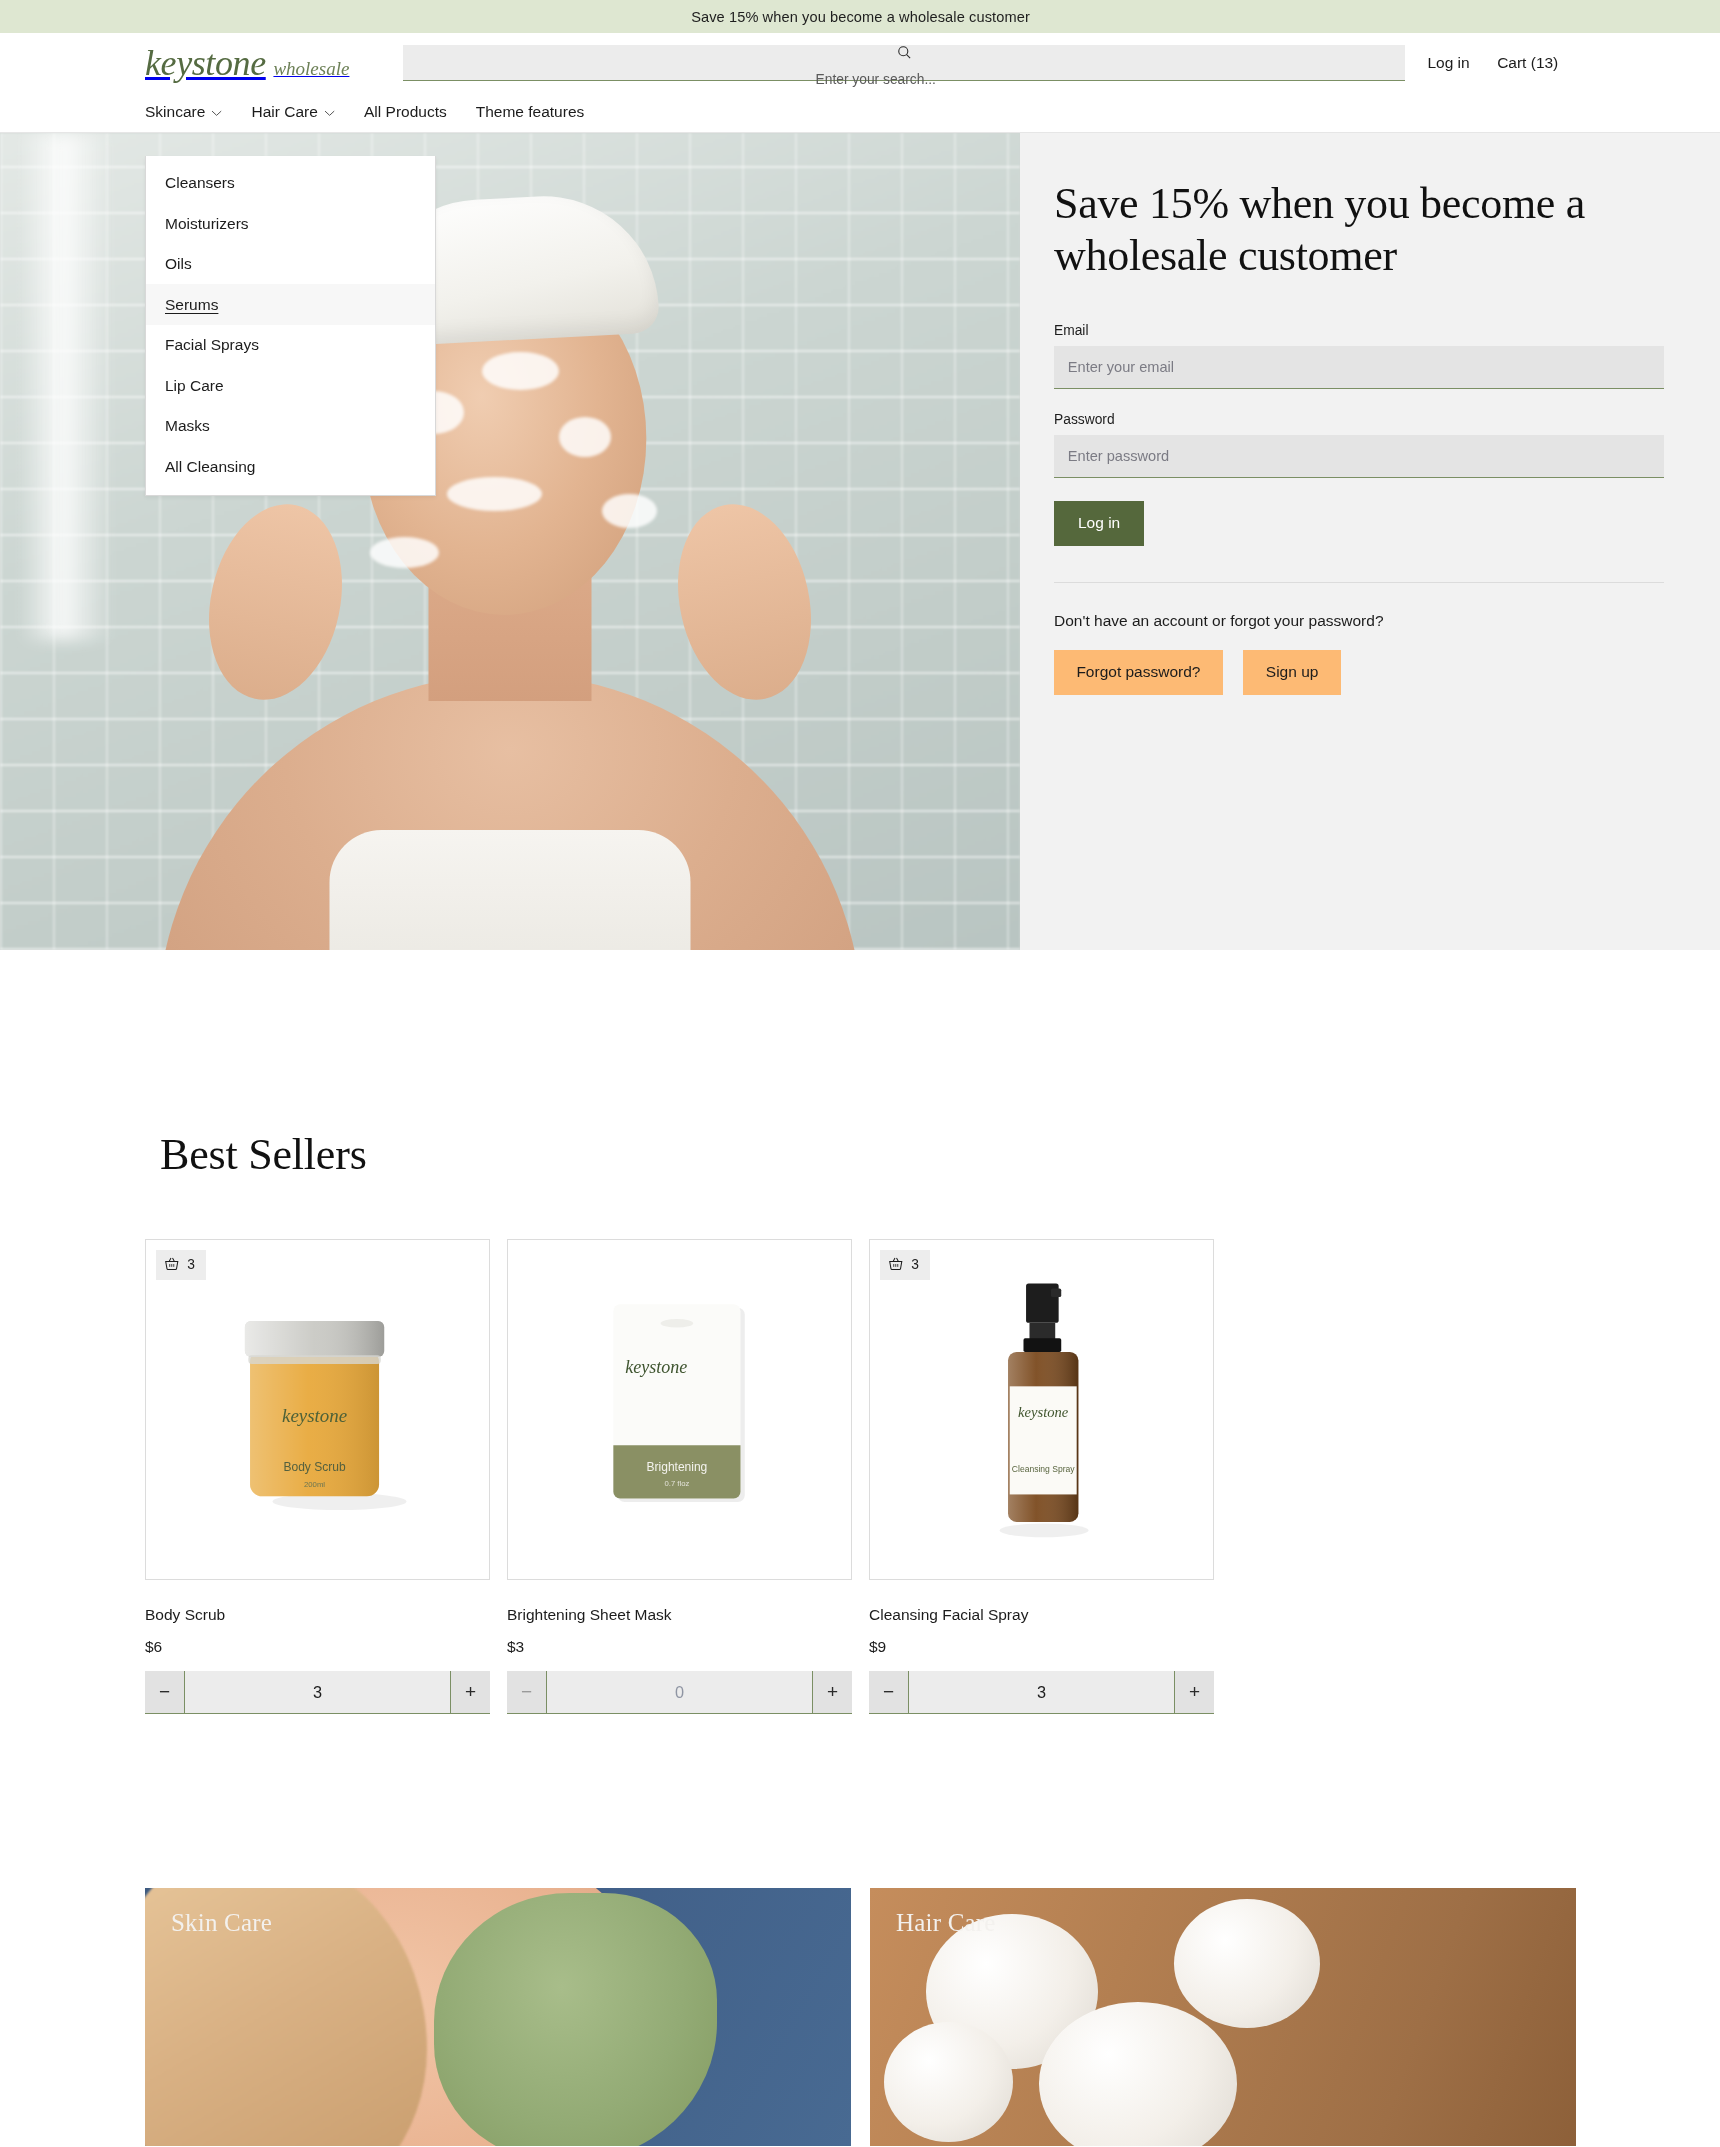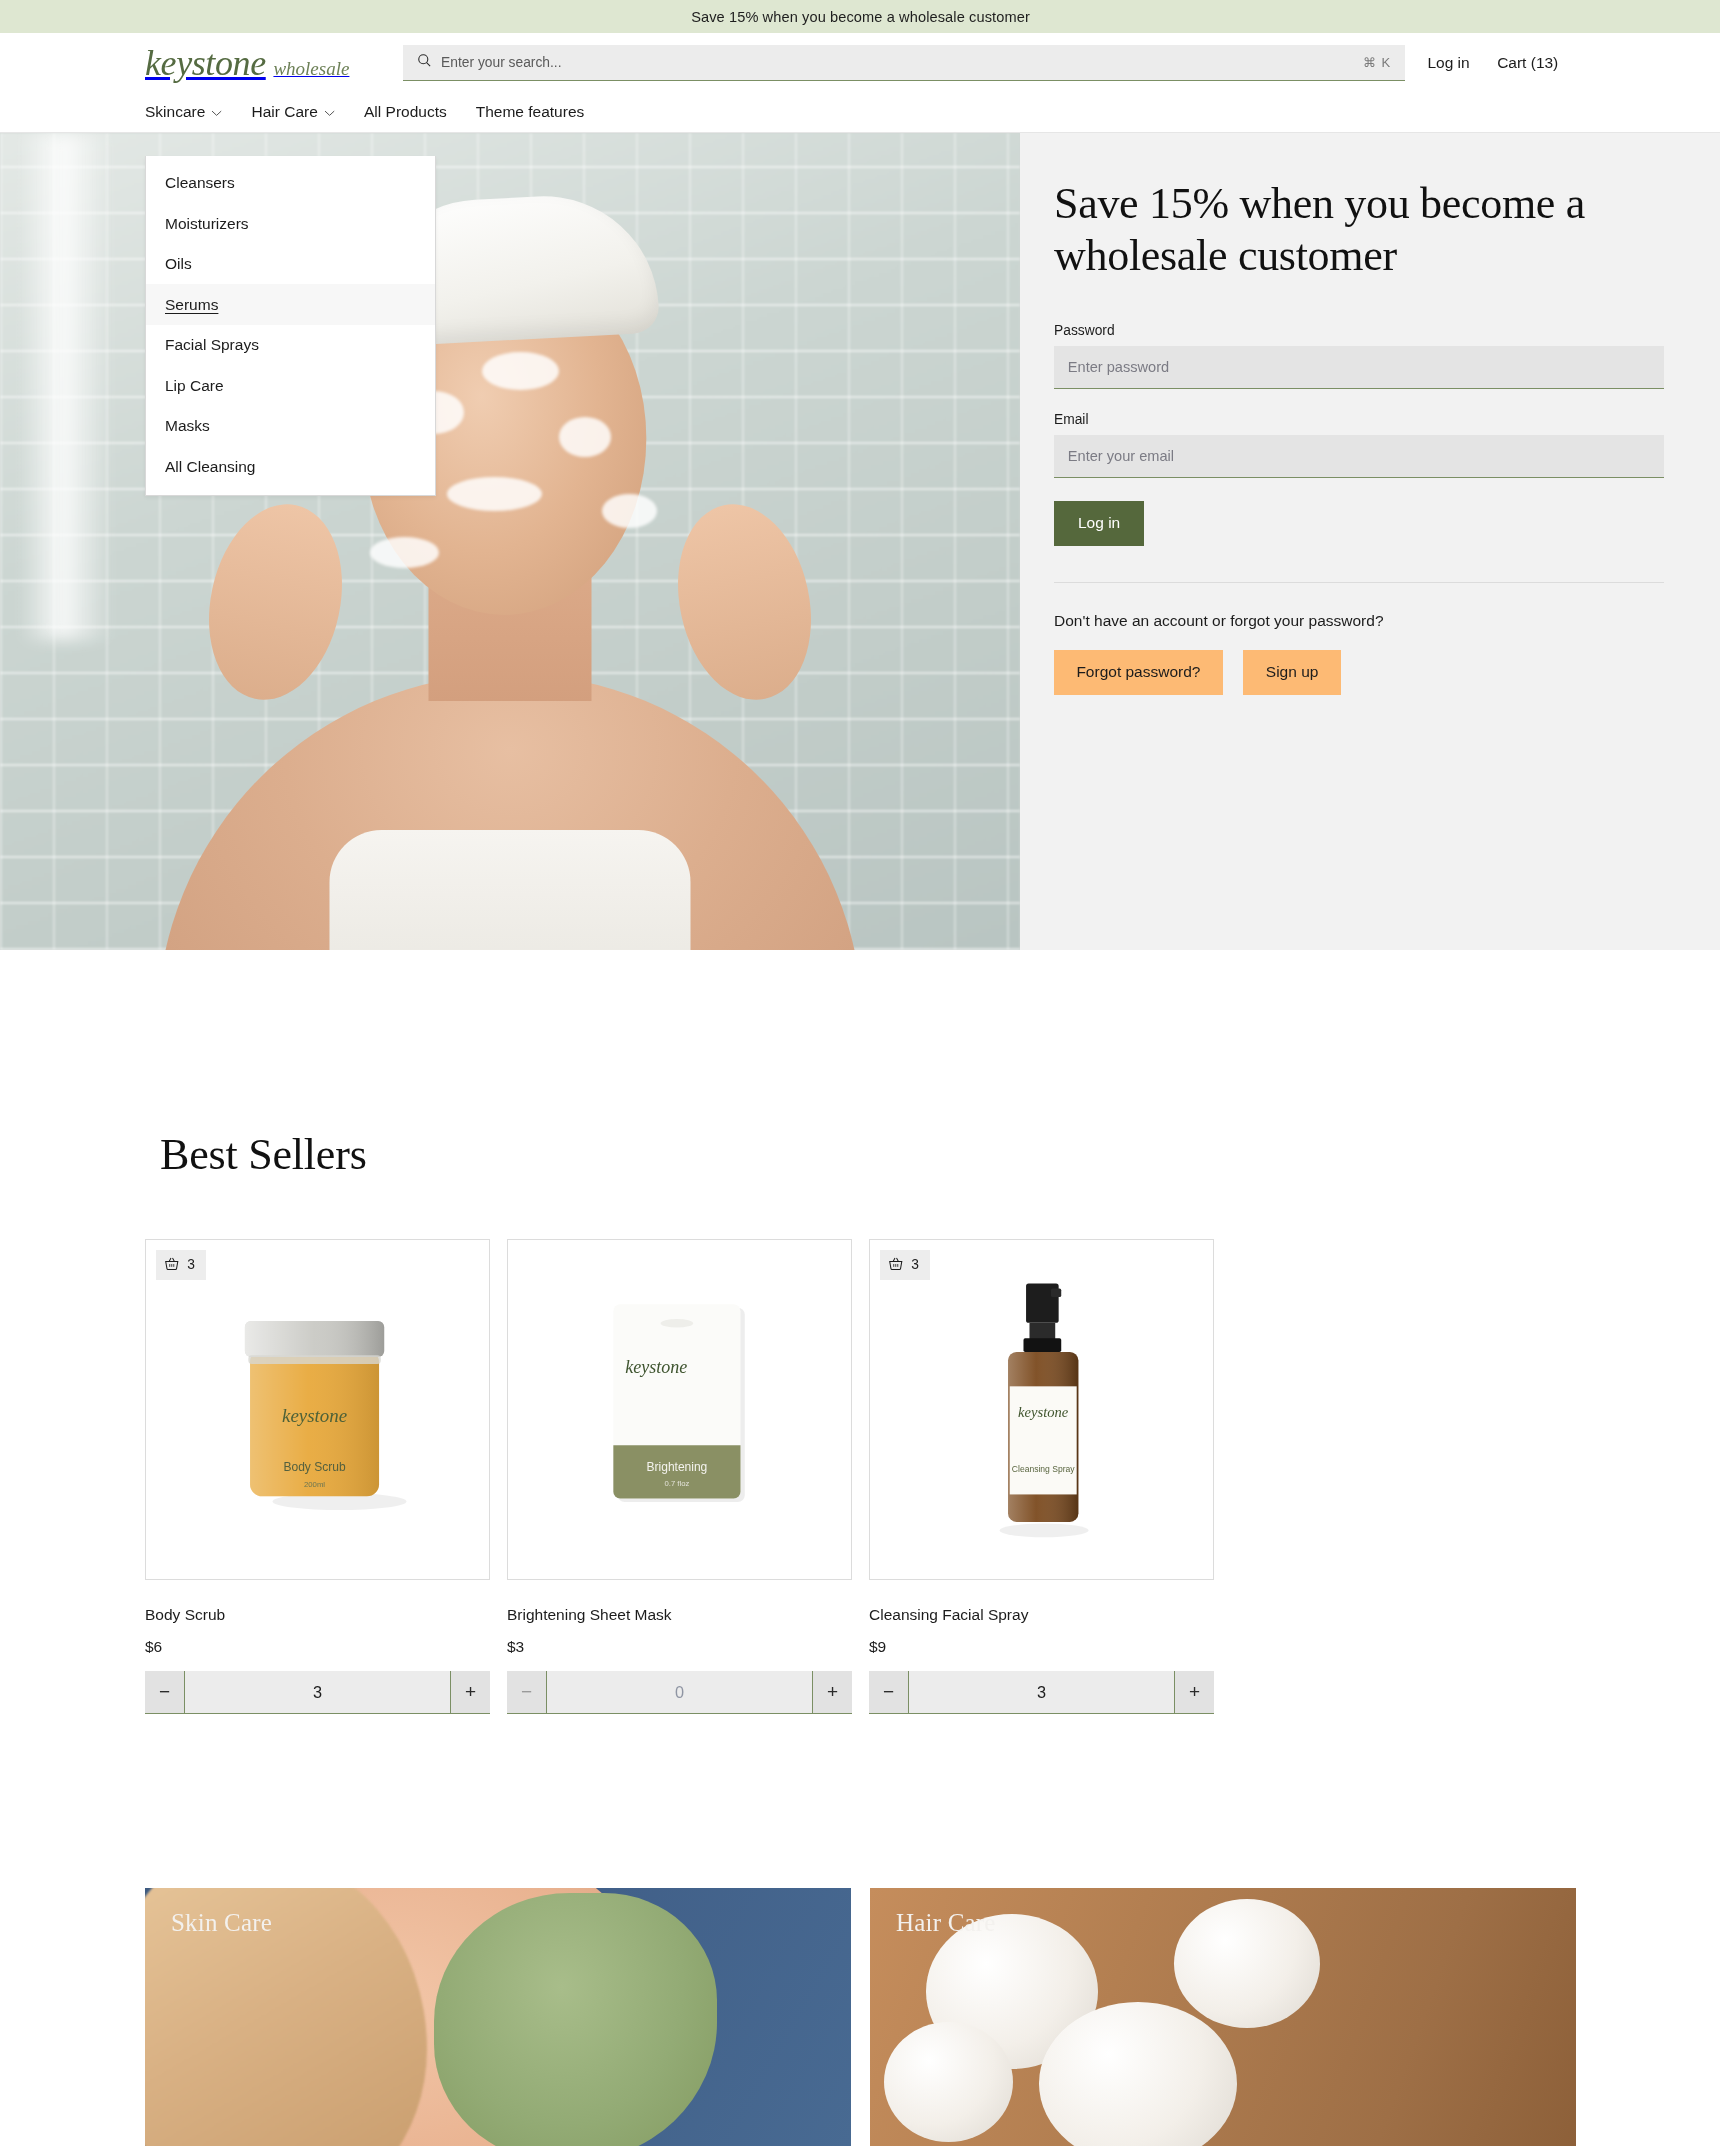--- a/index.html
+++ b/index.html
@@ -63,20 +63,21 @@
     margin-right: 22.4px;
   }
   .search-box {
     background: #ececec;
     border-bottom: 1.7px solid #7b8f64;
     height: 36px;
     display: flex;
     align-items: center;
     padding: 0 14px;
     gap: 9.5px;
+    flex-direction: column;
   }
   .search-icon { flex: none; display: block; }
   .search-input {
     flex: 1;
     border: 0;
     background: transparent;
     outline: none;
     font-family: "Liberation Sans", sans-serif;
     font-size: 13.8px;
     color: #2b2b2b;
@@ -534,27 +535,27 @@
     <div class="foam" style="left:559px;top:284px;width:52px;height:40px;"></div>
     <div class="foam" style="left:447px;top:344px;width:95px;height:34px;"></div>
     <div class="foam" style="left:602px;top:361px;width:55px;height:34px;"></div>
     <div class="foam" style="left:370px;top:404px;width:69px;height:31px;"></div>
   </div>
 
   <div class="hero-panel">
     <h1 class="hero-title">Save 15% when you become a wholesale customer</h1>
 
     <div class="field-group">
+      <div class="field-label">Email</div>
+      <input class="field-input" type="email" placeholder="Enter your email" style="">
+    </div>
+
+    <div class="field-group">
       <div class="field-label">Password</div>
       <input class="field-input" type="password" placeholder="Enter password" style="">
-    </div>
-
-    <div class="field-group">
-      <div class="field-label">Email</div>
-      <input class="field-input" type="email" placeholder="Enter your email" style="">
     </div>
 
     <button class="btn-primary">Log in</button>
 
     <div class="divider"></div>
 
     <div class="helper-text">Don't have an account or forgot your password?</div>
 
     <div class="btn-row">
       <button class="btn-secondary">Forgot password?</button>

